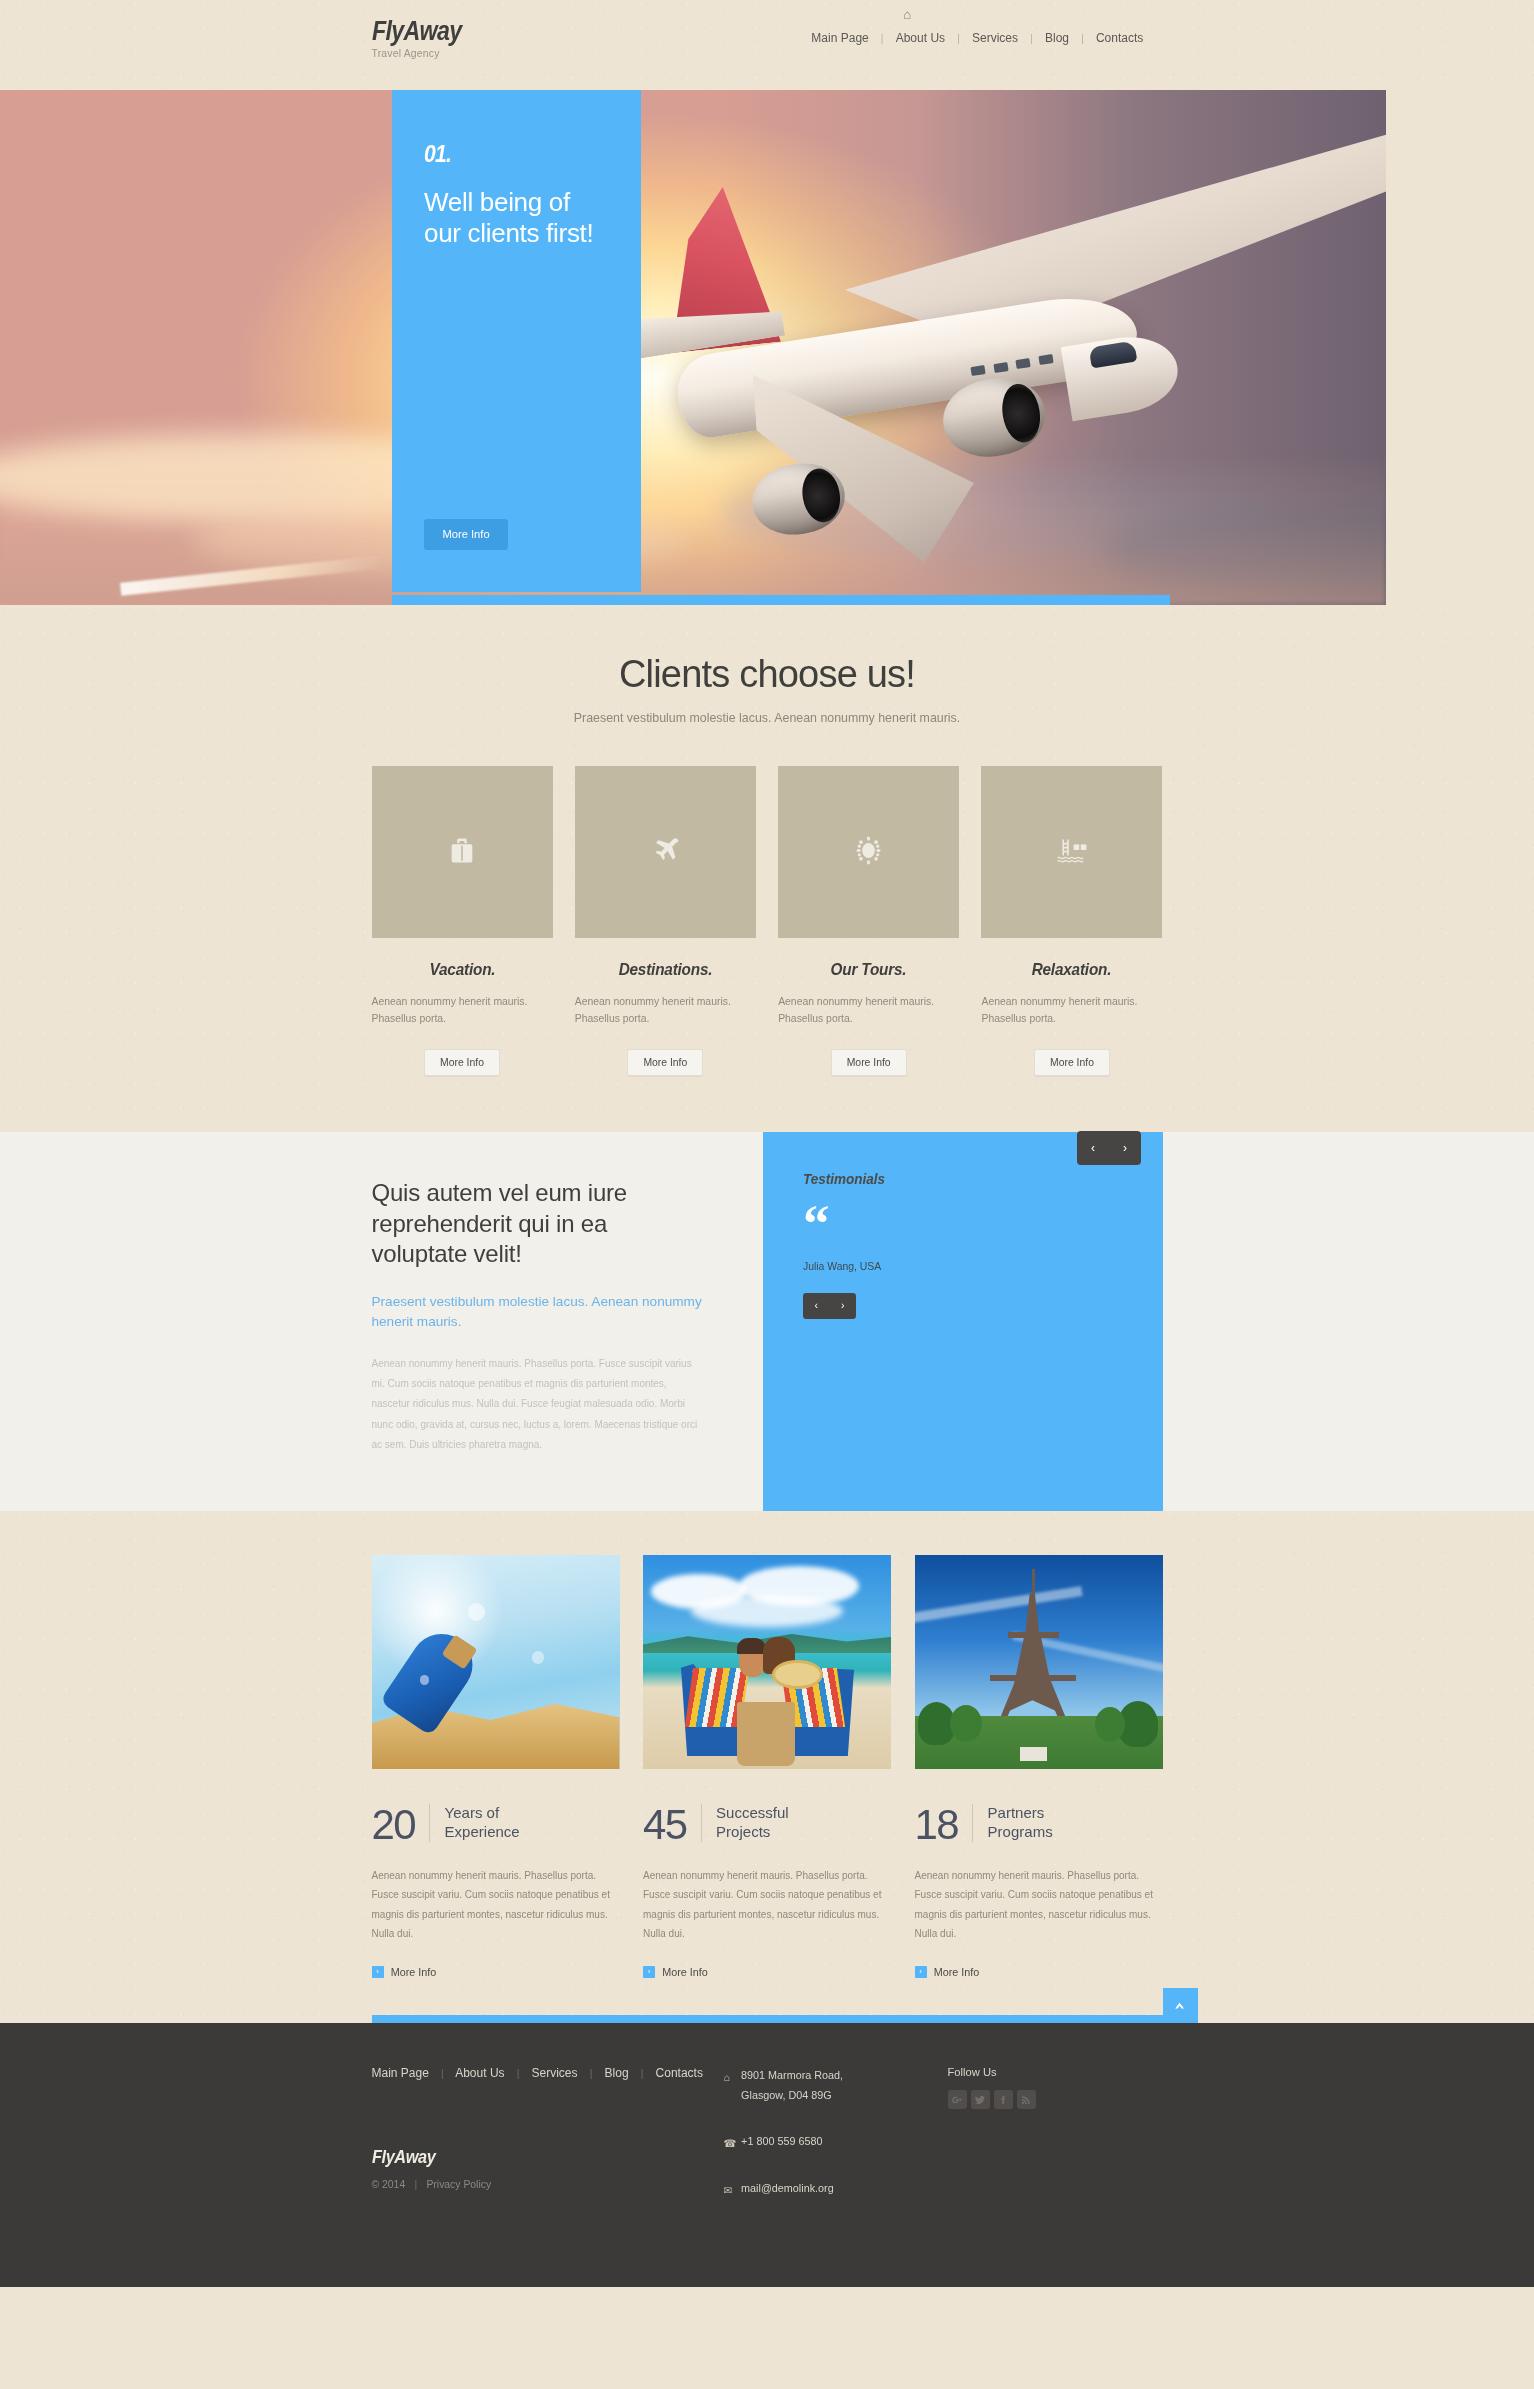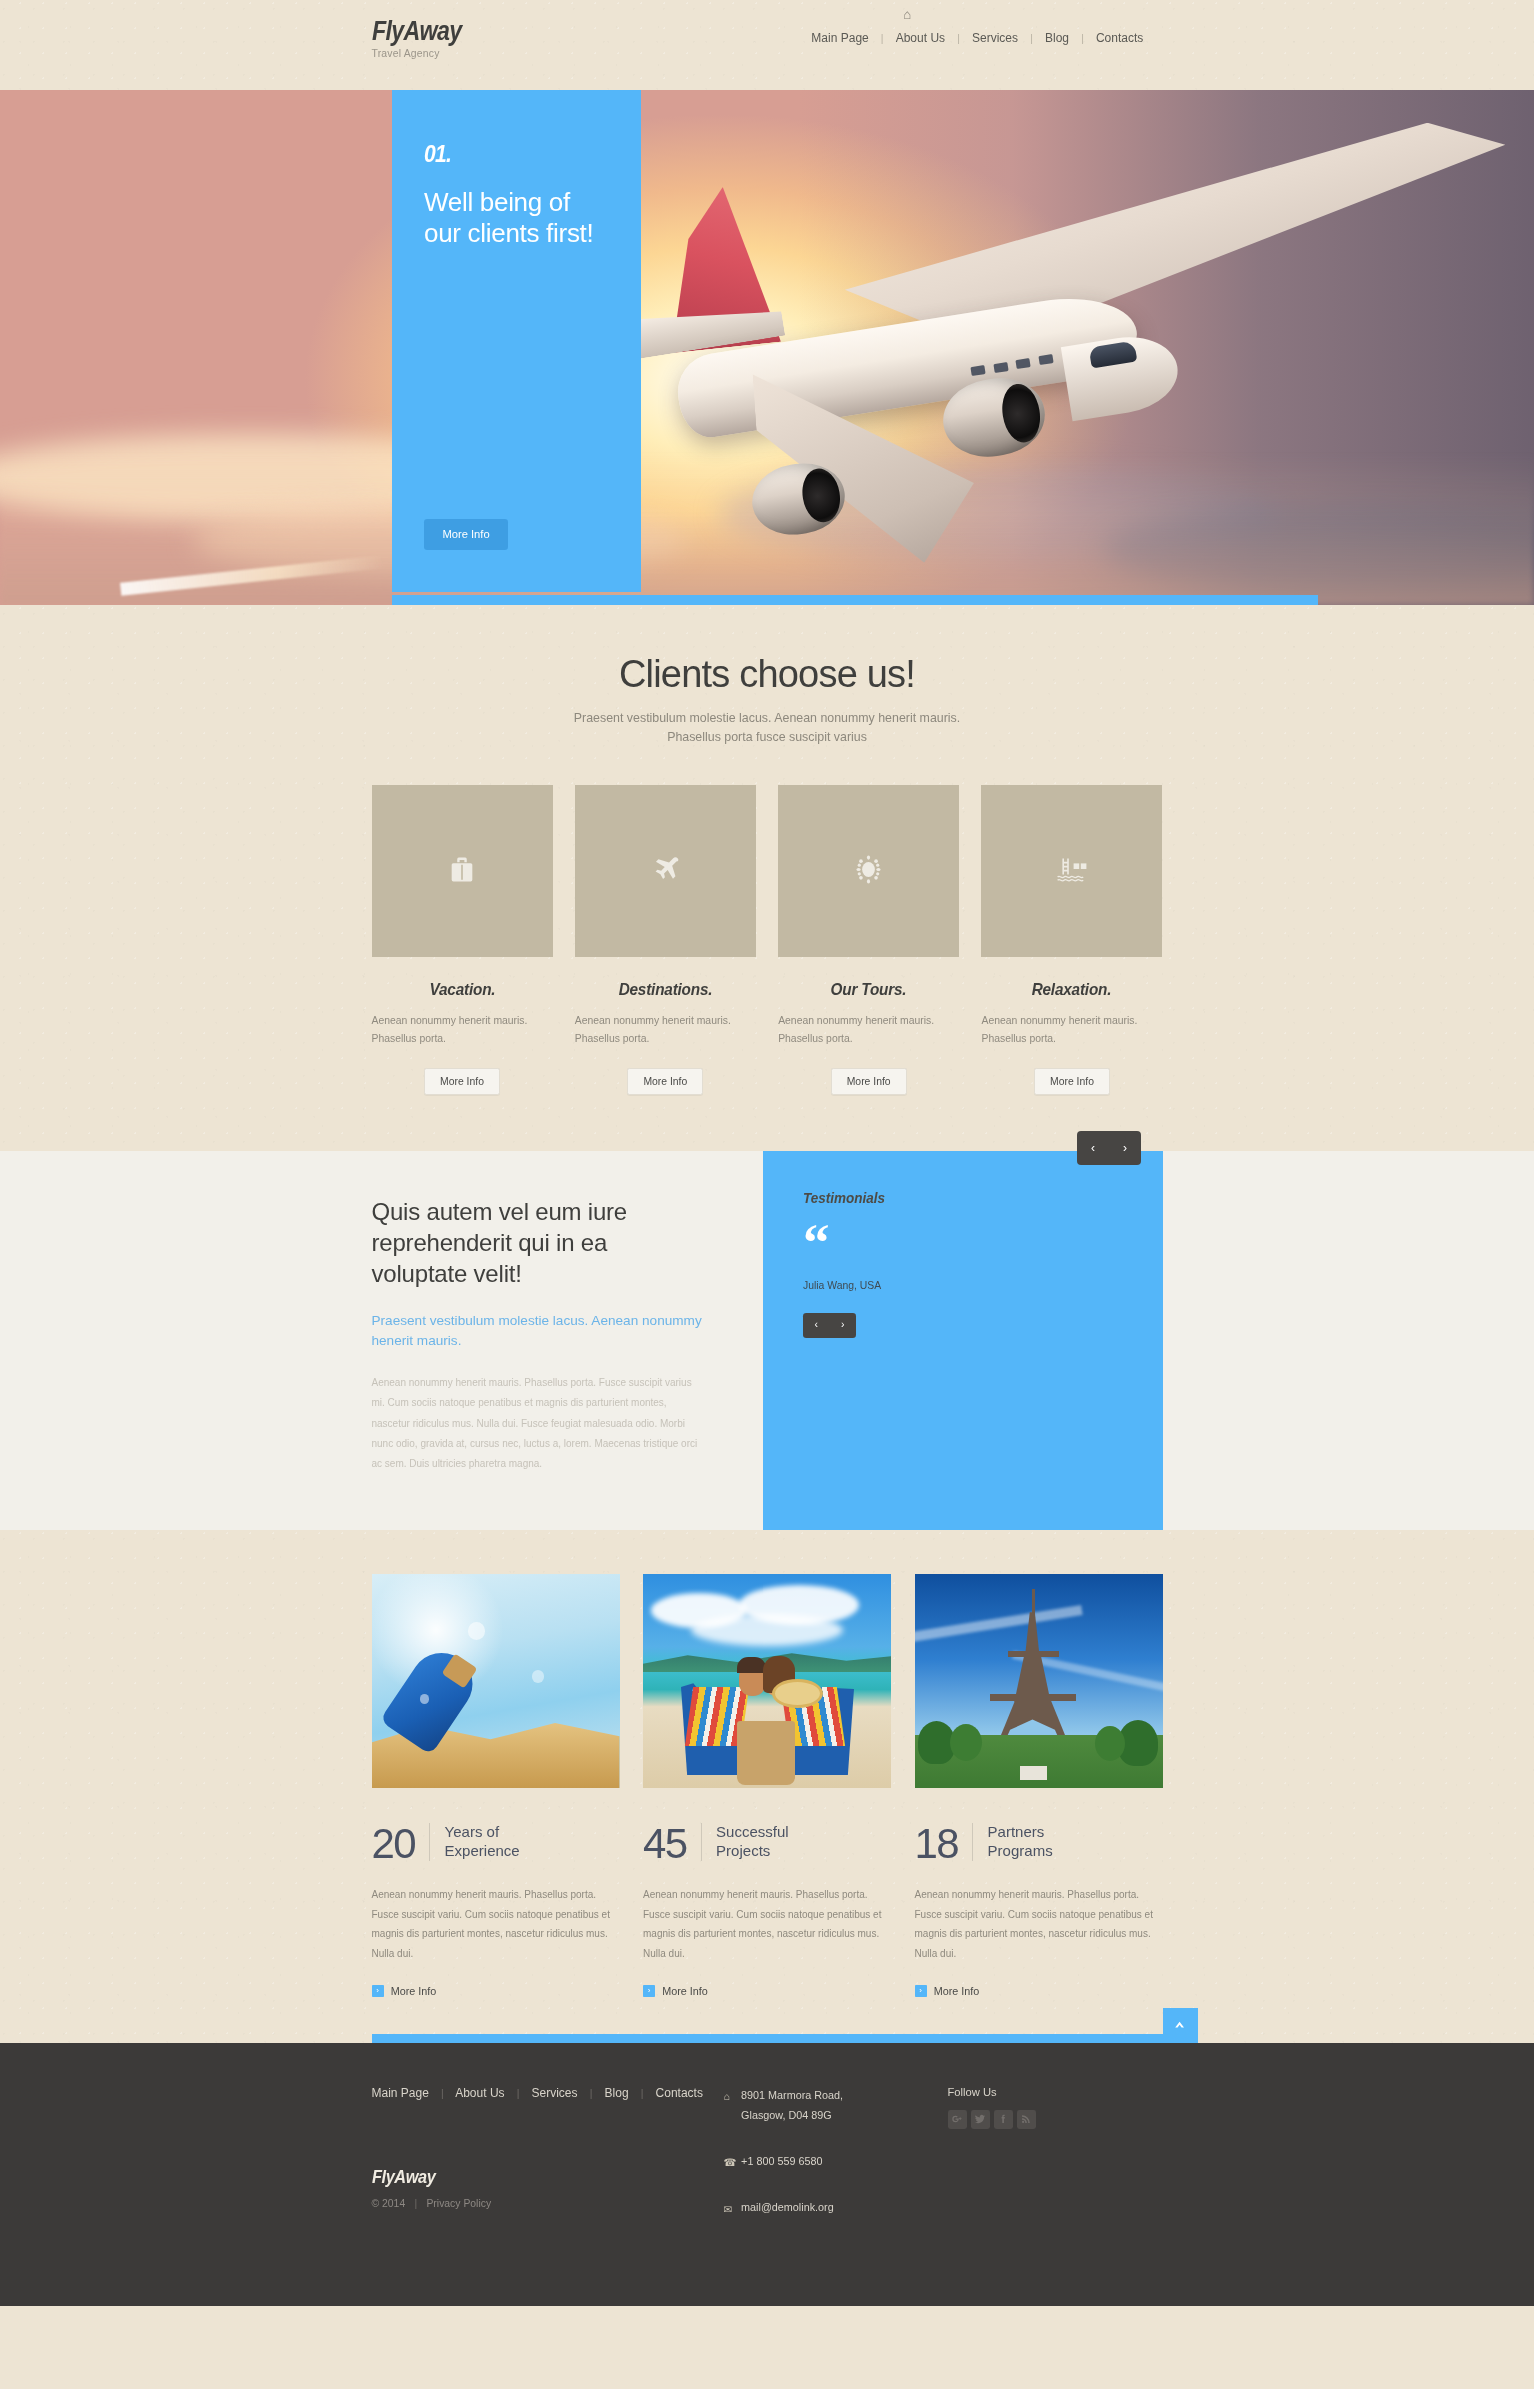--- a/index.html
+++ b/index.html
@@ -36,21 +36,21 @@
   .brand-sub{ font-size:10.4px; color:#9b958a; margin-top:3.2px; letter-spacing:0.2px; }
 
   .nav-top{ position:absolute; right:17.6px; top:8px; text-align:right; }
   .home-ico{ display:block; text-align:center; color:#8a857b; font-size:13.6px; line-height:1;
              margin-bottom:9.6px; margin-right:140px; }
   .nav{ font-size:12px; color:#5a5954; }
   .nav a{ color:#5a5954; text-decoration:none; padding:0 1.6px; }
   .nav .sep{ color:#b9b2a4; padding:0 7.2px; font-size:10.4px; }
 
   
-  .hero{ position:relative; width:1534px; height:515px; overflow:hidden; }
+  .hero{ position:relative; width:1386px; height:515px; overflow:hidden; }
   .hero-photo{ position:absolute; inset:0; }
   .sky{
     position:absolute; inset:0;
     background:
       radial-gradient(ellipse 416px 264px at 47% 56%, #fffdf4 0%, #ffeeb9 28%, #fcd694 50%, #f0b98c 72%, #d79e93 100%),
       linear-gradient(100deg, #e8a692 0%, #f3c79a 22%, #fbe2ab 42%, #f6d3a5 60%, #b99aa4 78%, #7a7b8e 92%, #5d6274 100%);
   }
   .sky2{
     position:absolute; inset:0;
     background:linear-gradient(90deg, rgba(255,255,255,0) 0%, rgba(255,255,255,0) 52%,
@@ -329,21 +329,20 @@
       <span>‹</span>
       <span>›</span>
     </div>
   </div>
 
   <div class="sec-clients tex">
     <div class="wrap">
       <h2 class="h2">Clients choose us!</h2>
       <div class="lead">
         <div>Praesent vestibulum molestie lacus. Aenean nonummy henerit mauris.</div>
-        <div>Phasellus porta fusce suscipit varius</div>
       </div>
 
       <div class="cards">
 
         <div class="card">
           <div class="card-img">
             <span>
               <svg width="24" height="27" viewBox="0 0 30 34">
                   <path fill="#f1eee7" d="M11 2h8a2 2 0 0 1 2 2v4h-3V5h-6v3H9V4a2 2 0 0 1 2-2zM4 9h22a2 2 0 0 1 2 2v19a2 2 0 0 1-2 2H4a2 2 0 0 1-2-2V11a2 2 0 0 1 2-2zm10 2v19h2V11h-2z"></path>
                 </svg>

